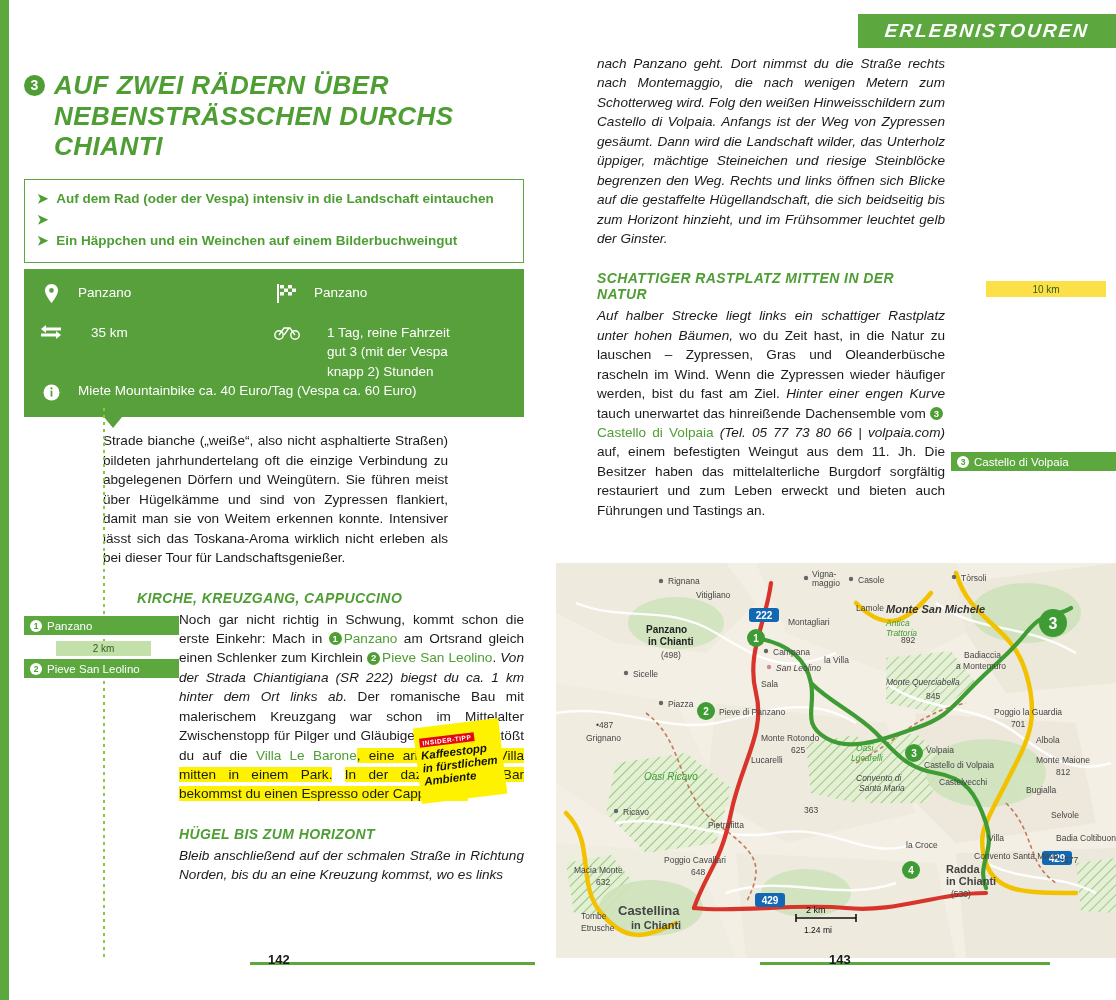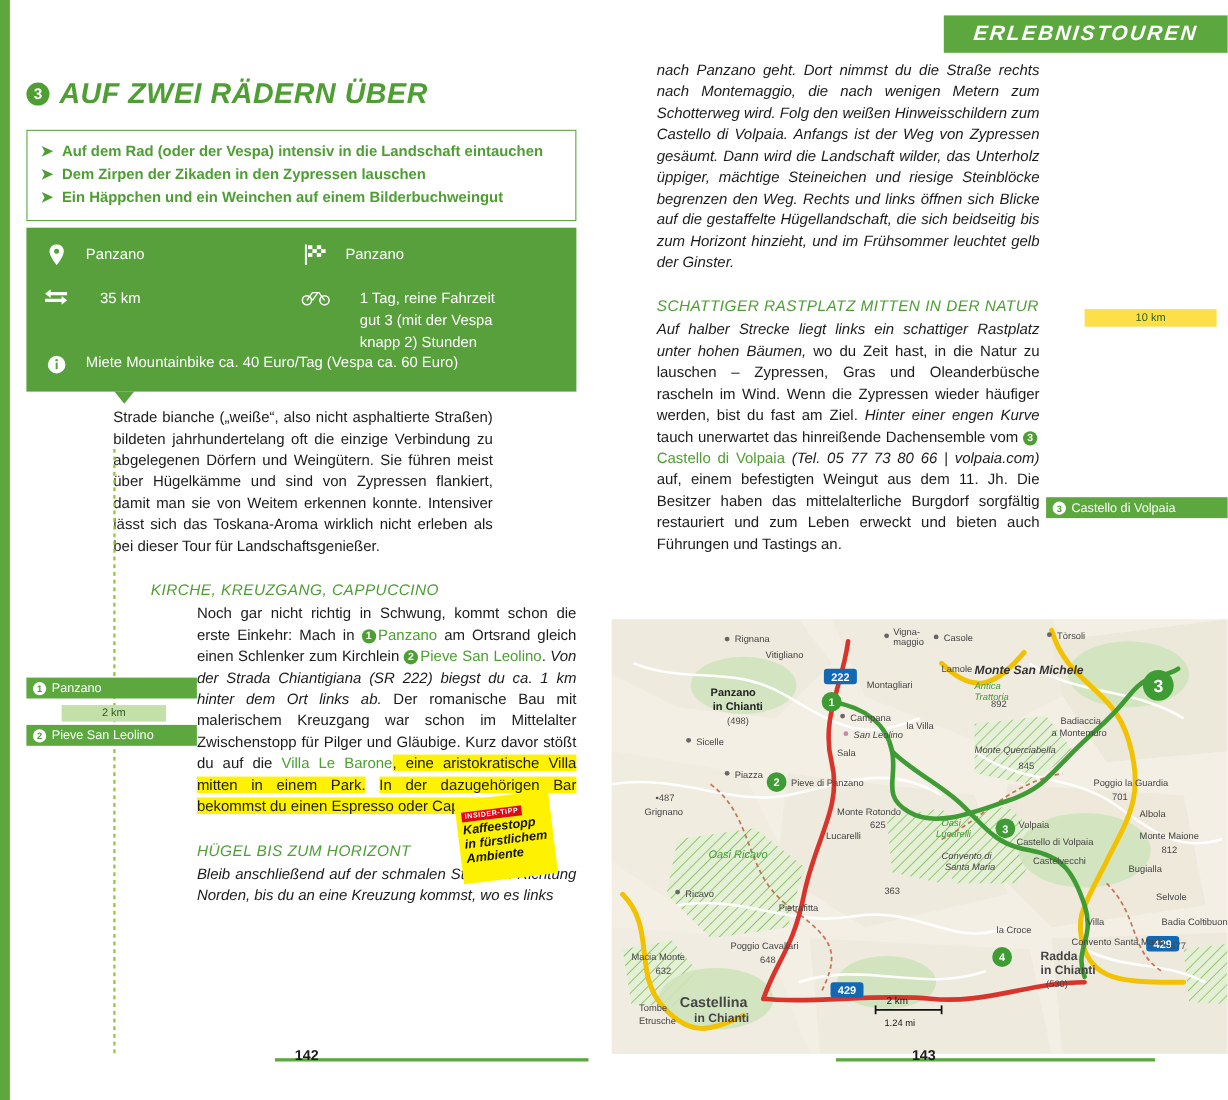--- a/index.html
+++ b/index.html
@@ -87,21 +87,21 @@
     width:0;height:0;border-left:9px solid transparent;border-right:9px solid transparent;
     border-top:11px solid #57a03b;
   }
 
   
   .body-text {
     font-size:13.6px; line-height:1.43; text-align:justify;
   }
   .indent-block { margin-left:79px; margin-top:14px; }
   .sub-head {
-    color:#4e9e34; font-weight:normal; font-style:italic; letter-spacing:0.4px;
+    color:#4e9e34; font-weight:bold; font-style:italic; letter-spacing:0.4px;
     font-size:14px; text-transform:uppercase; margin-top:22px; margin-bottom:4px;
   }
   .it { font-style:italic; }
   .green { color:#4e9e34; }
   .badge-num {
     display:inline-flex; align-items:center; justify-content:center;
     background:#4e9e34; color:#fff; border-radius:50%;
     width:13px; height:13px; font-size:9.5px; font-style:normal; font-weight:bold;
     vertical-align:1px; margin-right:2px;
   }
@@ -177,31 +177,31 @@
   <div class="header-banner">
     <span>ERLEBNISTOUREN</span>
   </div>
 
   <div class="col-left">
 
     <div class="chapter-title">
       <div class="title-num">3</div>
       <div>
         <div>AUF ZWEI RÄDERN ÜBER</div>
+        <div>NEBENSTRÄSSCHEN DURCHS CHIANTI</div>
       </div>
     </div>
 
     <div class="highlights">
       <div class="hl-row">
         <span class="hl-arrow">➤</span>
         <span>Auf dem Rad (oder der Vespa) intensiv in die Landschaft eintauchen</span>
       </div>
       <div class="hl-row">
         <span class="hl-arrow">➤</span>
-        <span>Dem Zirpen der Zikaden in den Zypressen lauschen</span>
       </div>
       <div class="hl-row">
         <span class="hl-arrow">➤</span>
         <span>Ein Häppchen und ein Weinchen auf einem Bilderbuchweingut</span>
       </div>
     </div>
 
     <div class="facts">
       <div class="facts-grid">
         <div class="facts-col">

